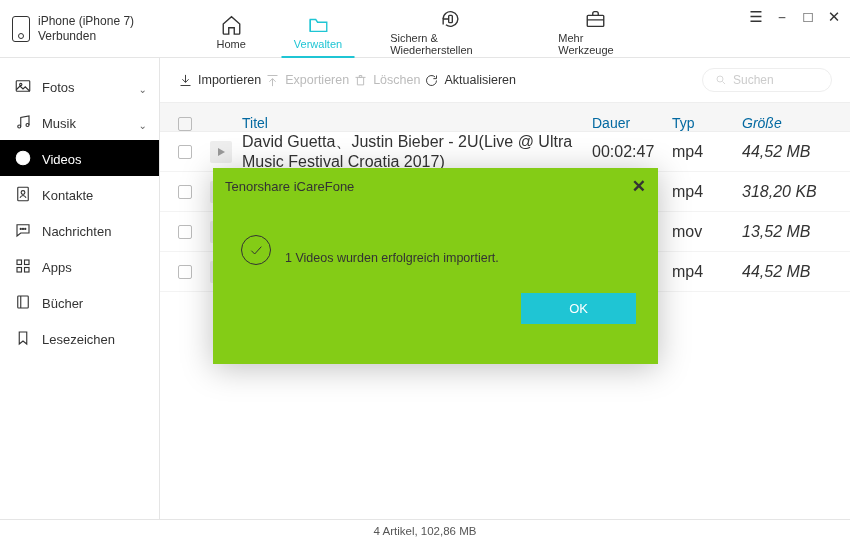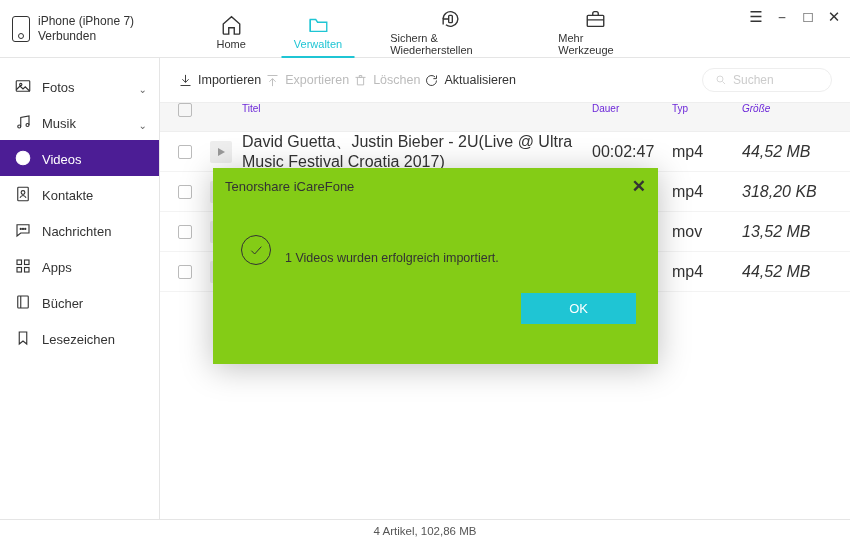--- a/index.html
+++ b/index.html
@@ -13,30 +13,30 @@
 .nav-item { display: flex; flex-direction: column; align-items: center; gap: 2px; cursor: pointer; font-size: 11px; padding: 6px 4px 0; height: 100%; justify-content: center; position: relative; color: #333; }
 .nav-item.active { color: #1fc5d4; }
 .nav-item.active::after { content: ""; position: absolute; bottom: -1px; left: -8px; right: -8px; height: 2px; background: #1fc5d4; }
 .nav-icon { width: 22px; height: 22px; }
 .winctrl { position: absolute; right: 8px; top: 8px; display: flex; gap: 10px; font-size: 15px; }
 .winctrl span { cursor: pointer; width: 16px; text-align: center; }
 .body { display: flex; height: calc(100% - 58px - 22px); }
 .sidebar { width: 160px; border-right: 1px solid #e5e5e5; padding-top: 10px; }
 .side-item { display: flex; align-items: flex-end; gap: 10px; padding: 9px 14px; cursor: pointer; font-size: 13px; position: relative; }
 .side-item .chev { position: absolute; right: 12px; font-size: 10px; color: #666; }
-.side-item.active { background: #4c1d95; color: #fff; }
+.side-item.active { background: #000000; color: #fff; }
 .side-item.active svg { stroke: #fff; fill: #fff; }
 .side-icon { width: 18px; height: 18px; flex-shrink: 0; }
 .main { flex: 1; display: flex; flex-direction: column; }
 .toolbar { display: flex; align-items: center; gap: 4px; padding: 10px 18px; font-size: 12.5px; color: #333; }
 .tool { display: flex; align-items: center; gap: 5px; cursor: pointer; }
 .tool.disabled { color: #bbb; }
 .tool.disabled svg { stroke: #bbb; }
 .search { margin-left: auto; border: 1px solid #eee; border-radius: 14px; padding: 4px 12px; display: flex; align-items: center; gap: 6px; color: #ccc; font-size: 12px; width: 130px; }
-.table-head { display: flex; align-items: flex-start; background: #f6f6f6; height: 30px; padding: 0 18px; font-size: 10px; color: #6d28d9; border-top: 1px solid #eee; border-bottom: 1px solid #eee; }
+.table-head { display: flex; align-items: flex-end; background: #f6f6f6; height: 30px; padding: 0 18px; font-size: 14px; color: #0369a1; border-top: 1px solid #eee; border-bottom: 1px solid #eee; }
 .col-check { width: 32px; }
 .col-play { width: 32px; }
 .col-title { flex: 1; }
 .col-dur { width: 80px; }
 .col-typ { width: 70px; }
 .col-size { width: 90px; font-style: italic; }
 .row { display: flex; align-items: center; height: 40px; padding: 0 18px; font-size: 16px; border-bottom: 1px solid #f3f3f3; }
 .chk { width: 14px; height: 14px; border: 1px solid #bbb; border-radius: 2px; }
 .playbtn { width: 22px; height: 22px; background: #eee; display: flex; align-items: center; justify-content: center; border-radius: 2px; }
 .playbtn svg { width: 10px; height: 10px; }

